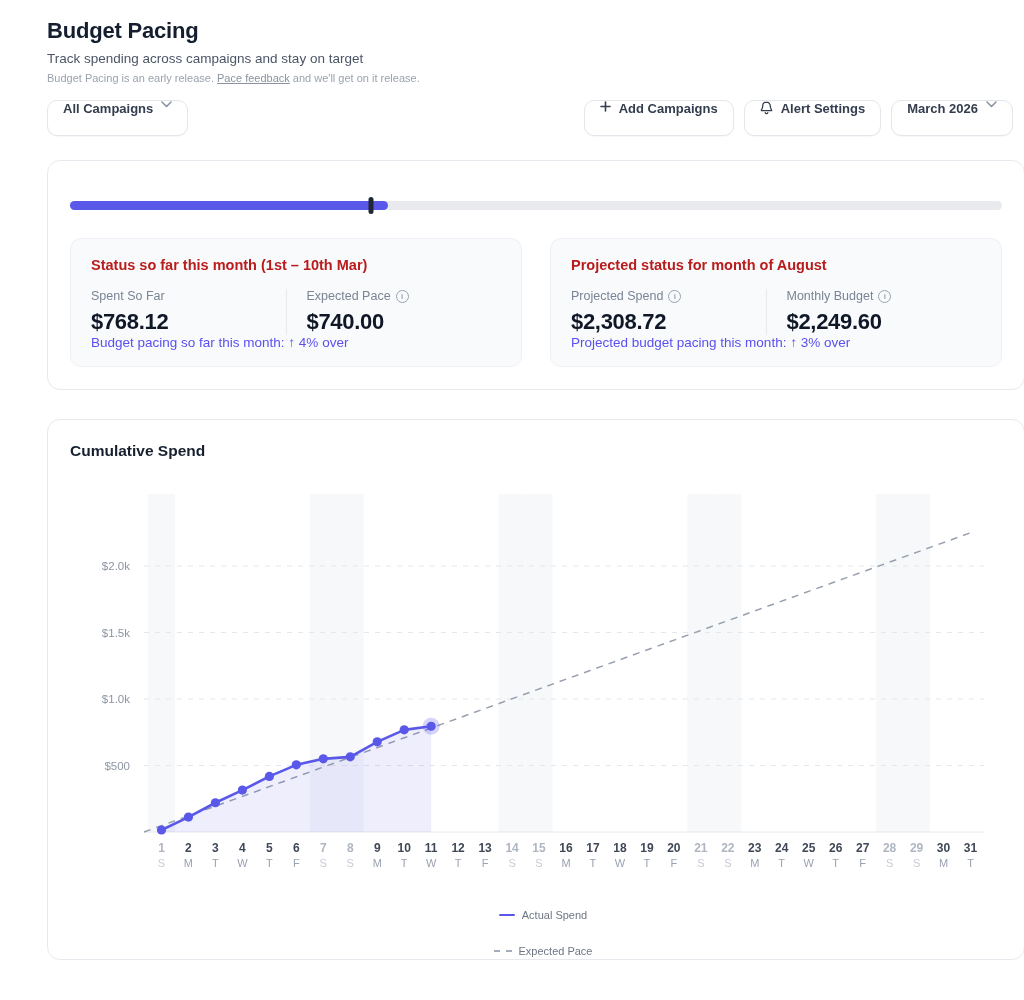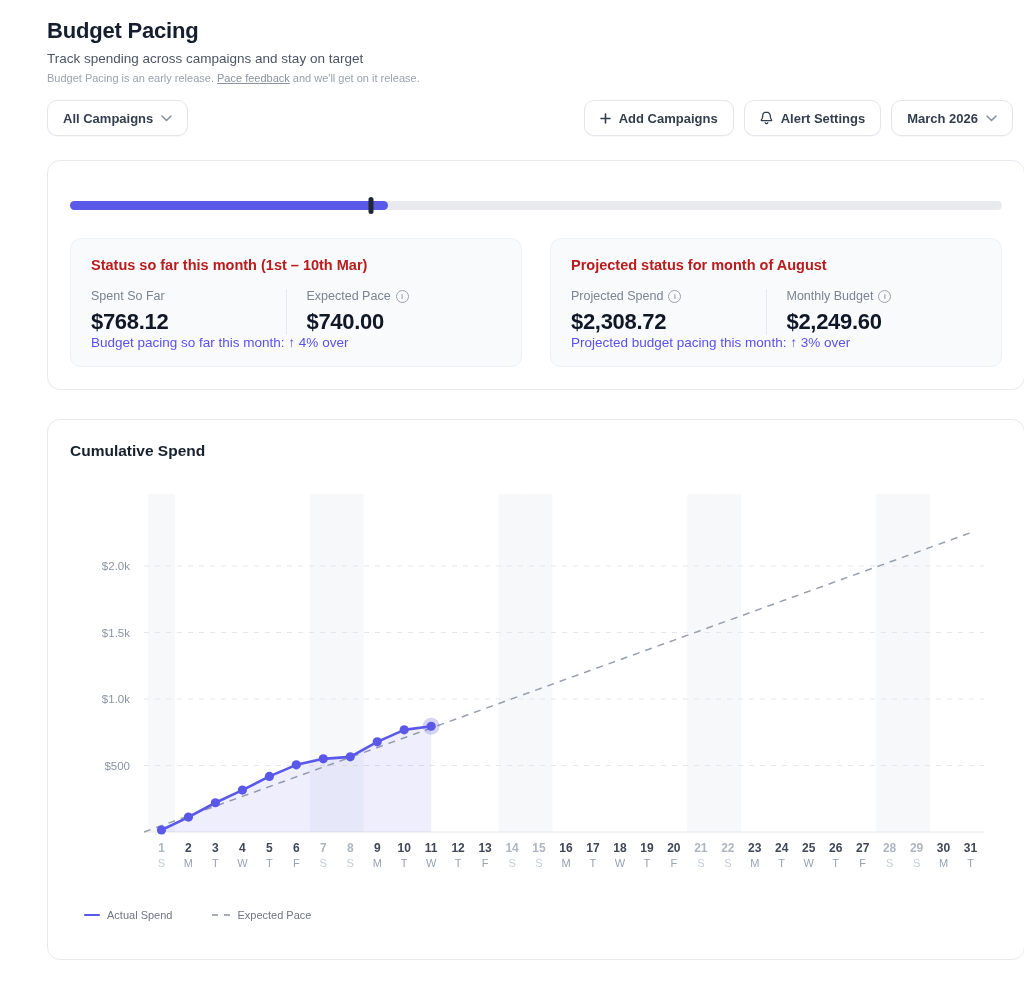--- a/index.html
+++ b/index.html
@@ -8,21 +8,21 @@
   .page { width:1024px; height:1000px; padding:18px 11px 0 47px; position:relative; }
 
   
   .h1 { font-size:22px; font-weight:700; color:#141e2e; letter-spacing:-0.2px; }
   .subtitle { font-size:13.5px; color:#4c5566; margin-top:7px; }
   .note { font-size:11px; color:#9aa3af; margin-top:6px; }
   .note a { color:#8a93a1; text-decoration:underline; cursor:pointer; }
 
   
   .toolbar { display:flex; align-items:center; margin-top:16px; }
-  .btn { display:inline-flex; align-items:center; gap:8px; background:#fff;
+  .btn { display:inline-flex; align-items:flex-start; gap:8px; background:#fff;
          border:1px solid #e3e6ea; border-radius:10px; padding:0 15px; height:36px;
          font-size:13px; font-weight:700; color:#333d4e; cursor:pointer;
          font-family:"Liberation Sans", sans-serif; box-shadow:0 1px 1px rgba(20,30,50,0.03); }
   .toolbar .spacer { flex:1; }
   .toolbar .btn + .btn { margin-left:10px; }
   .icon { display:inline-flex; align-items:center; justify-content:center; }
   .chev svg, .bell svg, .plus svg { display:block; }
 
   
   .card { border:1px solid #e7e9ee; border-radius:13px; background:#fff; width:978px; }
@@ -48,21 +48,21 @@
   .metric { flex:1; }
   .metric + .metric { border-left:1px solid #e6e9ee; padding-left:20px; }
   .metric-label { font-size:12.5px; color:#7a8494; display:flex; align-items:center; gap:5px; }
   .metric-value { font-size:22px; font-weight:800; color:#101828; letter-spacing:-0.3px; margin-top:6px; }
   .info-i { width:13px; height:13px; border:1px solid #9aa3b0; border-radius:50%; display:inline-flex;
             align-items:center; justify-content:center; font-size:8px; color:#9aa3b0; font-weight:700; cursor:default; }
   .subcard-footer { margin-top:0; font-size:13.5px; color:#5b50ee; }
 
   
   .chart-title { font-size:15.5px; font-weight:700; color:#16202e; }
-  .chart-legend { display:flex; align-items:center; gap:40px; margin:6px 0 0 14px; }
+  .chart-legend { display:flex; align-items:center; gap:24px; margin:6px 0 0 14px;flex-direction:column; }
   .cleg { display:flex; align-items:center; gap:7px; font-size:11px; color:#6e7685; }
   .cleg-line { width:16px; height:0; border-top:2px solid #5a58e8; border-radius:2px; }
   .cleg-dash { width:18px; height:0; border-top:2px dashed #a6adba; }
   svg text { font-family:"Liberation Sans", sans-serif; }
 </style>
 </head>
 <body>
 
 <div class="page">
 

